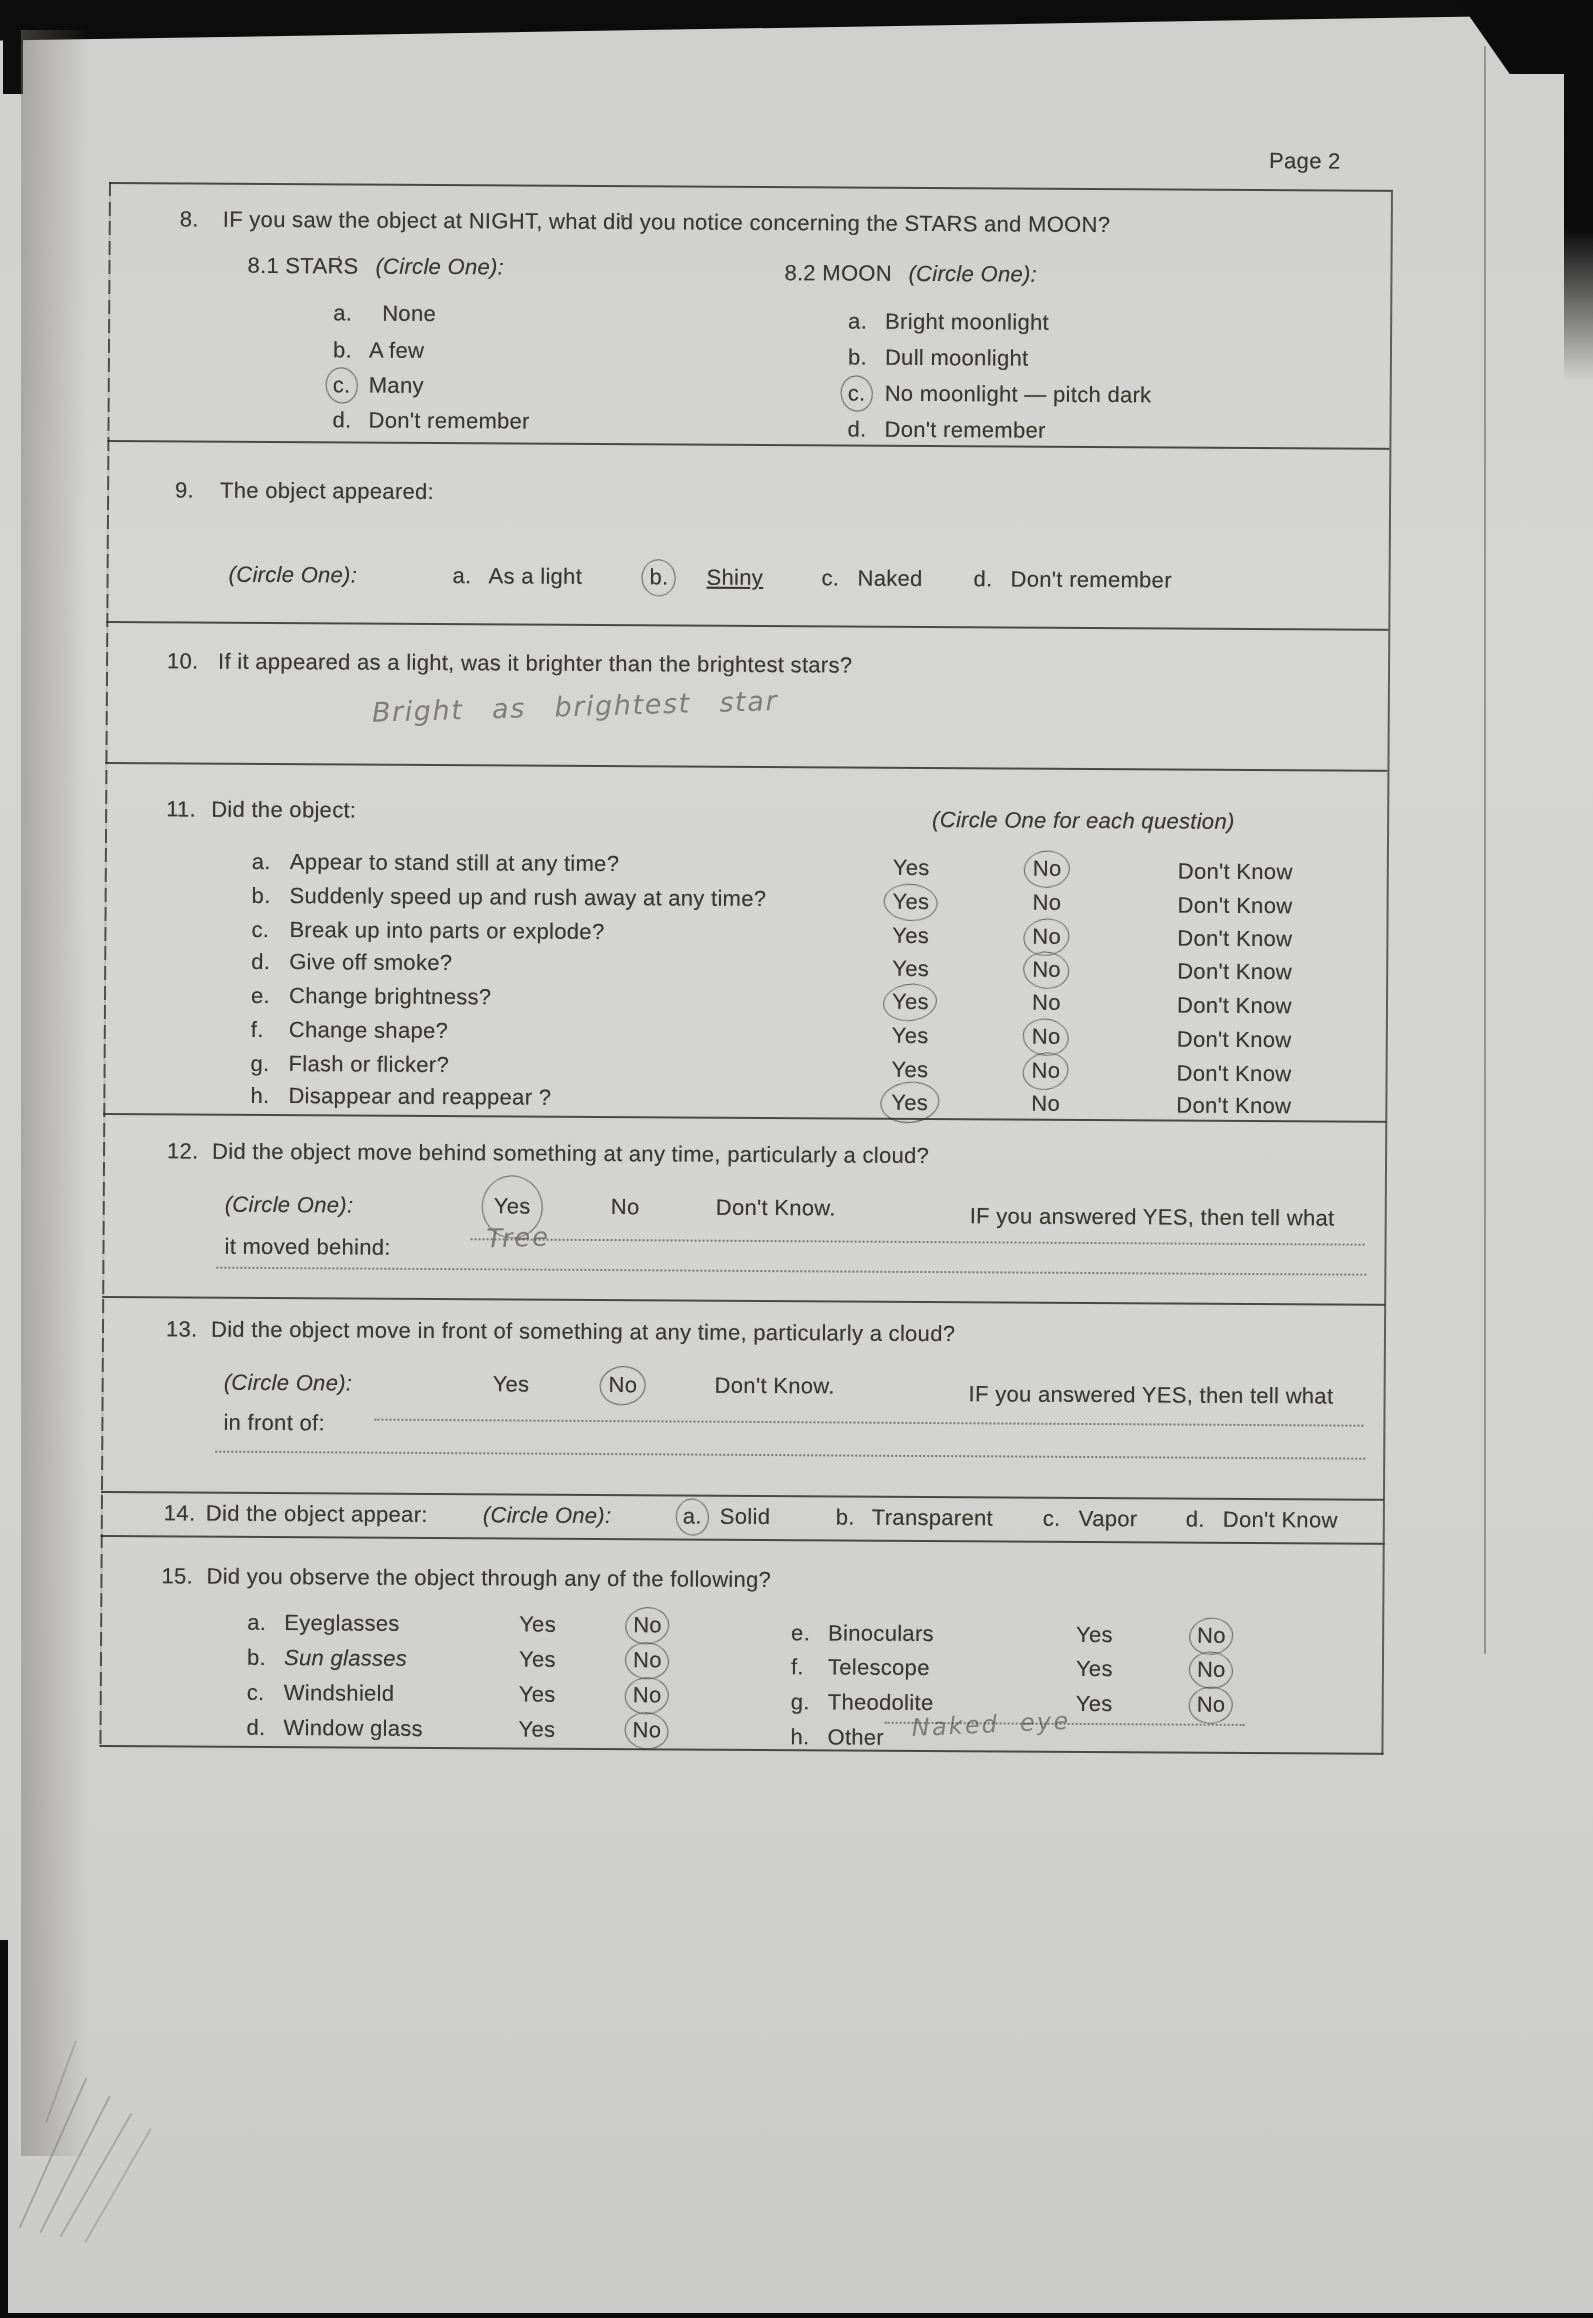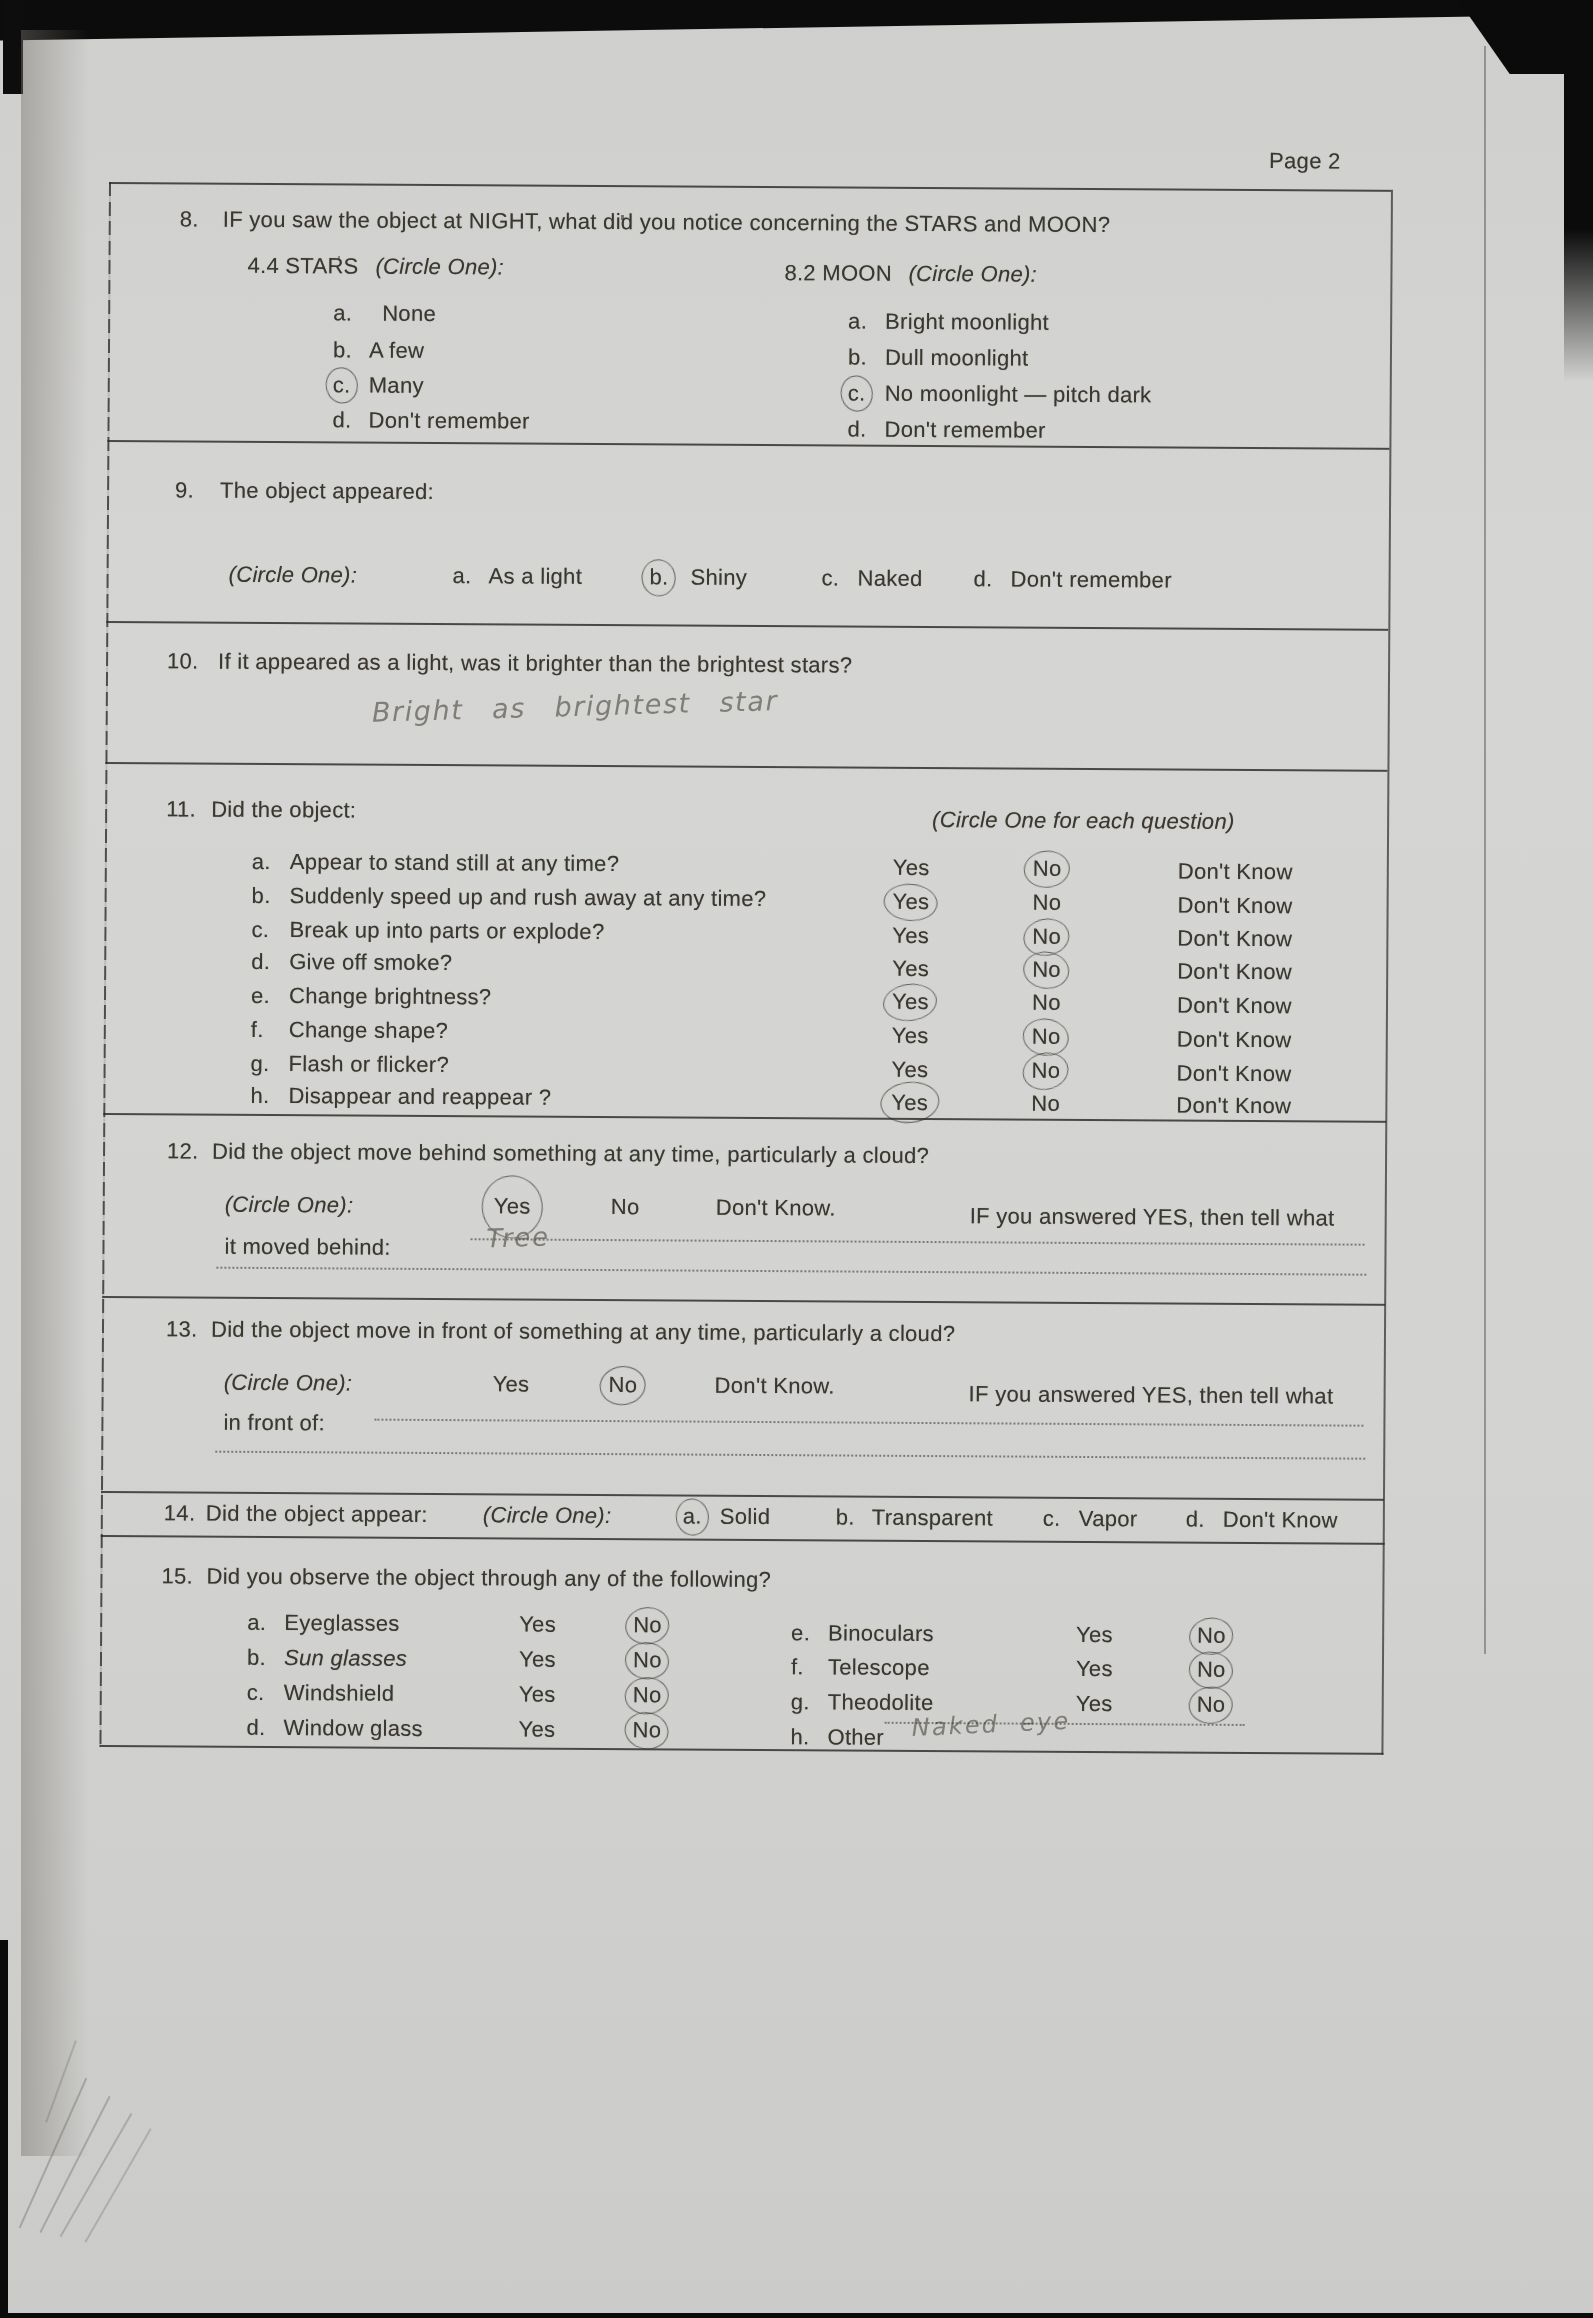--- a/index.html
+++ b/index.html
@@ -54,21 +54,21 @@
 
     <div class="rule" style="left:109px;top:182px;width:1282px;"></div>
     <div class="vline" style="left:109px;top:182px;height:1565px;
                 background:repeating-linear-gradient(180deg,rgba(45,43,40,.8) 0 14px,rgba(45,43,40,.15) 14px 19.6px);"></div>
     <div class="vline" style="left:1391px;top:182px;height:1565px;background:rgba(45,43,40,.7);"></div>
     <div class="rule" style="left:109px;top:1745px;width:1284px;"></div>
 
     <span class="t" style="left:180px;top:206px;">8.</span>
     <span class="t" style="left:223px;top:206px;">IF you saw the object at NIGHT, what did you notice concerning the STARS and MOON?</span>
 
-    <span class="t" style="left:248px;top:252px;">4.4  STARS</span>
+    <span class="t" style="left:248px;top:252px;">8.1  STARS</span>
     <span class="t it" style="left:376px;top:252px;">(Circle One):</span>
     <span class="t" style="left:785px;top:256px;">8.2  MOON</span>
     <span class="t it" style="left:909px;top:256px;">(Circle One):</span>
 
     <span class="t" style="left:334px;top:299px;--ci:-4.4px -6px;--cr:-8deg;">a.</span>
     <span class="t" style="left:370px;top:299px;margin-left:13px;">None</span>
     <span class="t" style="left:334px;top:336px;--ci:-4.4px -6px;--cr:-8deg;">b.</span>
     <span class="t" style="left:370px;top:336px;">A few</span>
     <span class="t circled" style="left:334px;top:371px;--ci:-4.9px -7px;--cr:-8deg;">c.</span>
     <span class="t" style="left:370px;top:371px;">Many</span>
@@ -85,21 +85,21 @@
     <span class="t" style="left:886px;top:412px;">Don't remember</span>
 
     <div class="rule" style="left:109px;top:440px;width:1282px;"></div>
 
     <span class="t" style="left:177px;top:477px;">9.</span>
     <span class="t" style="left:222px;top:477px;">The object appeared:</span>
     <span class="t it" style="left:231px;top:561px;">(Circle One):</span>
     <span class="t" style="left:455px;top:561px;">a.</span>
     <span class="t" style="left:491px;top:561px;">As a light</span>
     <span class="t circled" style="left:652px;top:561px;--ci:-5.5px -7.6px;--cr:-6deg;">b.</span>
-    <span class="t" style="left:693px;top:561px;">Shiny</span>
+    <span class="t" style="left:709px;top:561px;text-decoration:underline;">Shiny</span>
     <span class="t" style="left:824px;top:561px;">c.</span>
     <span class="t" style="left:860px;top:561px;">Naked</span>
     <span class="t" style="left:976px;top:561px;">d.</span>
     <span class="t" style="left:1013px;top:561px;">Don't remember</span>
 
     <div class="rule" style="left:109px;top:621px;width:1282px;"></div>
 
     <span class="t" style="left:170px;top:648px;">10.</span>
     <span class="t" style="left:221px;top:648px;">If it appeared as a light, was it brighter than the brightest stars?</span>
     <span class="hw" style="left:375px;top:688px;font-size:27px;word-spacing:18.5px;">Bright as brightest star</span>

